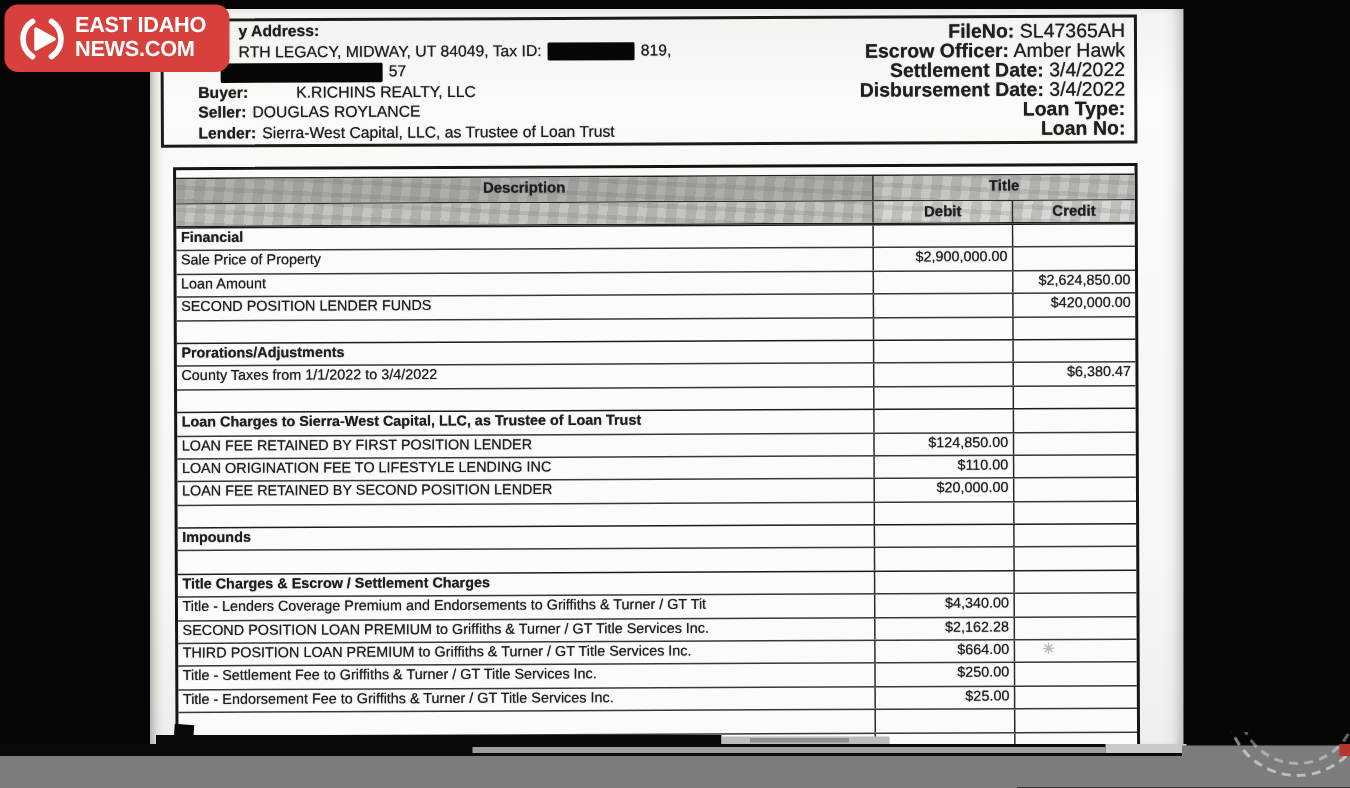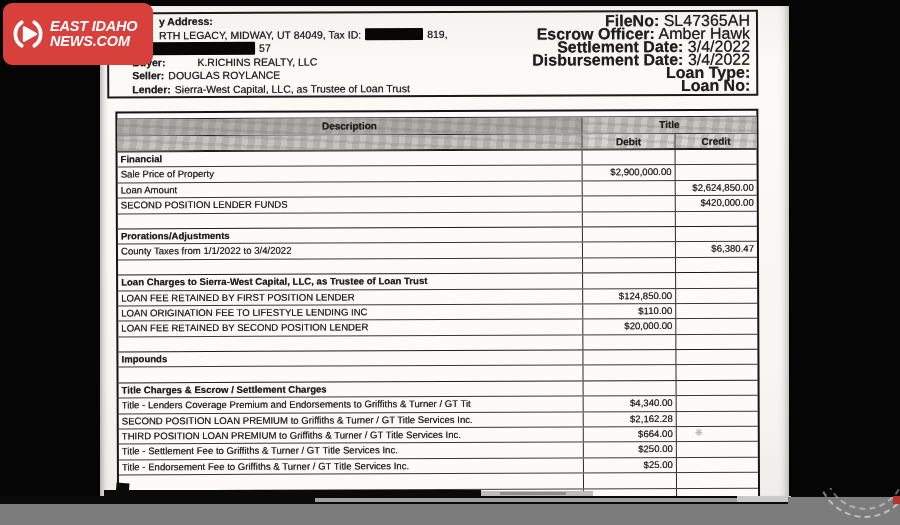--- a/index.html
+++ b/index.html
@@ -20,21 +20,21 @@
     position:absolute; left:0; top:0; width:689px; height:491px;
     transform:rotate(-0.25deg); transform-origin:345px 250px;
     color:#1f1f1f; text-shadow:0 0 .7px rgba(35,35,35,.8);
   }
 
   
   .hdr-box { position:absolute; left:8px; top:5px; width:651px; height:86px; border:2px solid #1b1b1b; font-size:10.5px; }
   .hline { position:absolute; height:13px; line-height:13px; white-space:nowrap; display:flex; align-items:center; gap:4px; }
   .hline b { font-weight:bold; }
   .redact { display:inline-block; background:#070707; height:12px; border-radius:1px; }
-  .hdr-right { position:absolute; right:6px; top:2px; text-align:right; line-height:13px; font-size:16px; }
+  .hdr-right { position:absolute; right:6px; top:2px; text-align:right; line-height:13px; font-size:13px; }
   .hdr-right .rrow { white-space:nowrap; }
   .hdr-right .rrow b { font-weight:bold; }
 
   
   .stable { position:absolute; left:16px; top:104px; width:643px; border:2px solid #151515; background:#fcfbf9; }
   .spacer-row { height:6px; border-bottom:1.5px solid #222; }
   .thead1 { display:flex; height:16px; }
   .thead2 { display:flex; height:16px; border-top:1px solid #2a2a2a; border-bottom:1.5px solid #1d1d1d; }
   .th { font-weight:bold; font-size:10px; text-align:center; line-height:15px; }
   .mottle {
@@ -72,22 +72,22 @@
 
   
   .wm { position:absolute; left:808px; top:488px; width:92px; height:37px; overflow:hidden; }
   .wm .arc { position:absolute; border:2px dashed rgba(255,255,255,.5); border-radius:50%; }
   .wm .a1 { width:96px; height:96px; left:9px;  top:-66px; }
   .wm .a2 { width:80px; height:80px; left:17px; top:-58px; border-color:rgba(255,255,255,.38); }
   .red-mark { position:absolute; left:893px; top:496px; width:7px; height:8px; background:#b5342e; }
 
   
   .logo {
-    position:absolute; left:3px; top:3px; width:150px; height:62px;
-    background:#d8403c; border-radius:9px; display:flex; align-items:center; padding-left:7px;font-style:italic;
+    position:absolute; left:3px; top:3px; width:150px; height:45px;
+    background:#d8403c; border-radius:9px; display:flex; align-items:center; padding-left:7px;
   }
   .logo-icon { width:36px; height:36px; flex:0 0 auto; }
   .logo-text { color:#fff; font-weight:800; font-size:14.5px; line-height:15.5px; letter-spacing:-.2px; margin-left:4px; white-space:nowrap; }
   .topstrip { position:absolute; left:0; top:0; width:900px; height:6px; background:#050505; }
 </style>
 </head>
 <body>
 
 <div class="stage">
 

